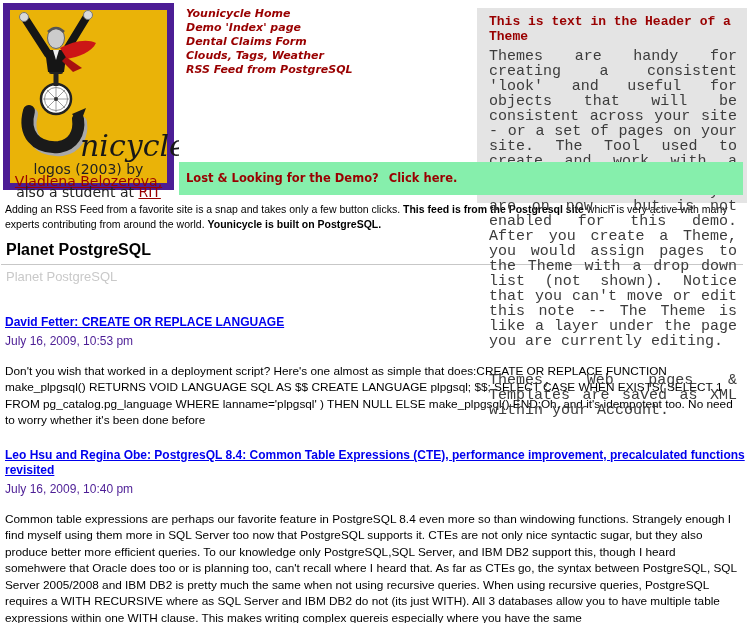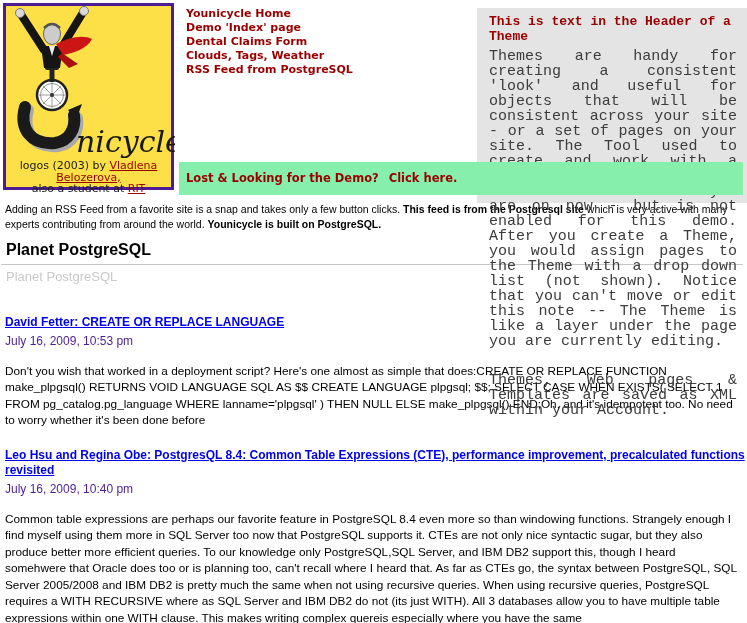--- a/index.html
+++ b/index.html
@@ -16,29 +16,29 @@
   }
   .theme-title{color:#990000;font-weight:bold;font-size:13px;line-height:15px;margin-bottom:5px;}
   .theme-para{margin:0 0 24px 0;font-size:15px;line-height:15px;text-align:justify;color:#3c3c3c;}
   .lost-band{
     position:absolute;left:179px;top:162px;right:4px;height:33px;background:#86efac;
     box-sizing:border-box;padding:9px 0 0 7px;
     font-family:"DejaVu Sans",sans-serif;font-weight:bold;font-size:11.5px;color:#990000;
   }
   .lost-band a{color:#990000;text-decoration:none;margin-left:10px;cursor:pointer;}
   .logo-box{
-    position:absolute;left:3px;top:3px;width:171px;height:187px;background:#fde047;
-    border:3px solid #4c1d95;box-sizing:border-box;
+    position:absolute;left:3px;top:3px;width:171px;height:187px;background:#eab308;
+    border:7px solid #4c1d95;box-sizing:border-box;
   }
   .logo-caption{
     position:absolute;left:0;right:0;top:154px;text-align:center;
-    font-family:"DejaVu Sans",sans-serif;font-size:11px;line-height:11.5px;color:#222;
+    font-family:"DejaVu Sans",sans-serif;font-size:14px;line-height:11.5px;color:#222;
   }
   .logo-caption a{color:#990000;text-decoration:underline;cursor:pointer;}
-  nav{position:absolute;left:186px;top:7px;font-family:"DejaVu Sans",sans-serif;}
+  nav{position:absolute;left:186px;top:7px;font-family:"DejaVu Sans",sans-serif;font-style:italic;}
   nav a{display:block;color:#990000;font-weight:bold;font-size:11px;line-height:14px;text-decoration:none;cursor:pointer;}
   
   .intro{padding:7px 6px 0 5px;font-size:10.5px;line-height:15px;color:#000;}
   
   h1{margin:9px 0 0 6px;font-size:16px;line-height:18px;font-weight:bold;color:#000;}
   hr{border:none;border-top:1px solid #c7c7c7;margin:5px 4px 0 1px;}
   .subtitle{margin:4px 0 0 6px;font-size:13px;color:#c9c9c9;}
   .articles{margin:0 2px 0 5px;}
   .art-title{display:inline-block;color:#0000ee;font-weight:bold;font-size:12px;line-height:15.5px;text-decoration:underline;cursor:pointer;}
   .art-date{font-size:12px;line-height:14px;margin-top:3px;color:#4c1d95;}

